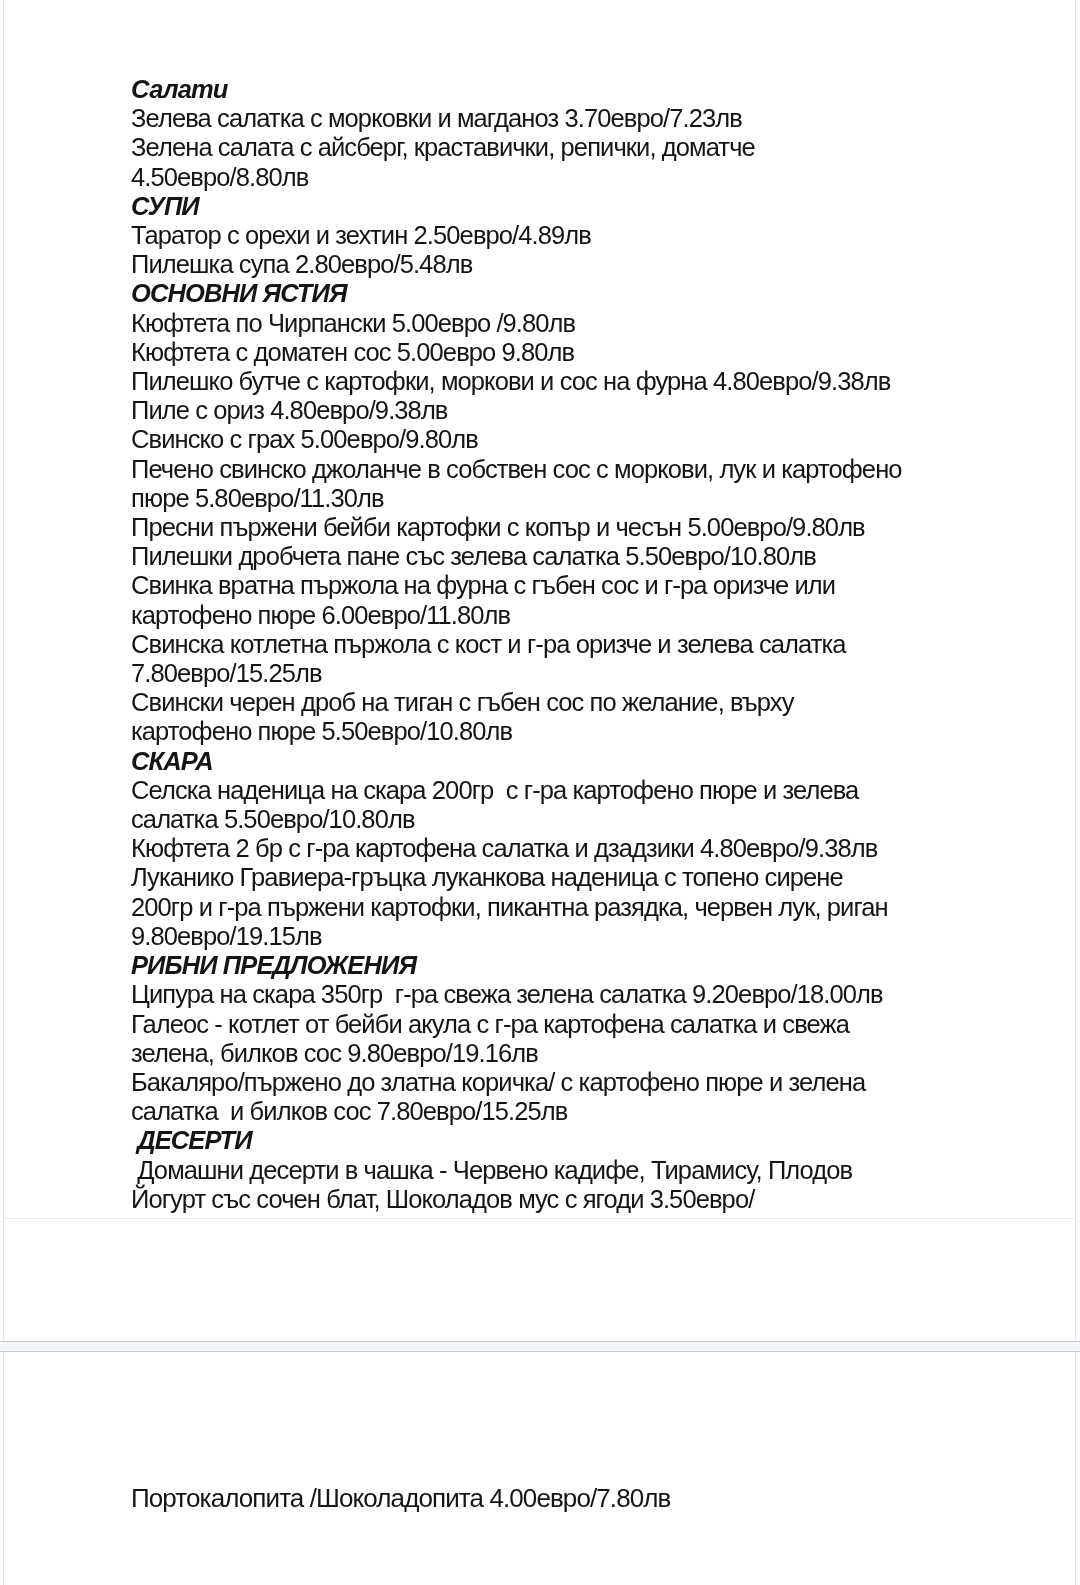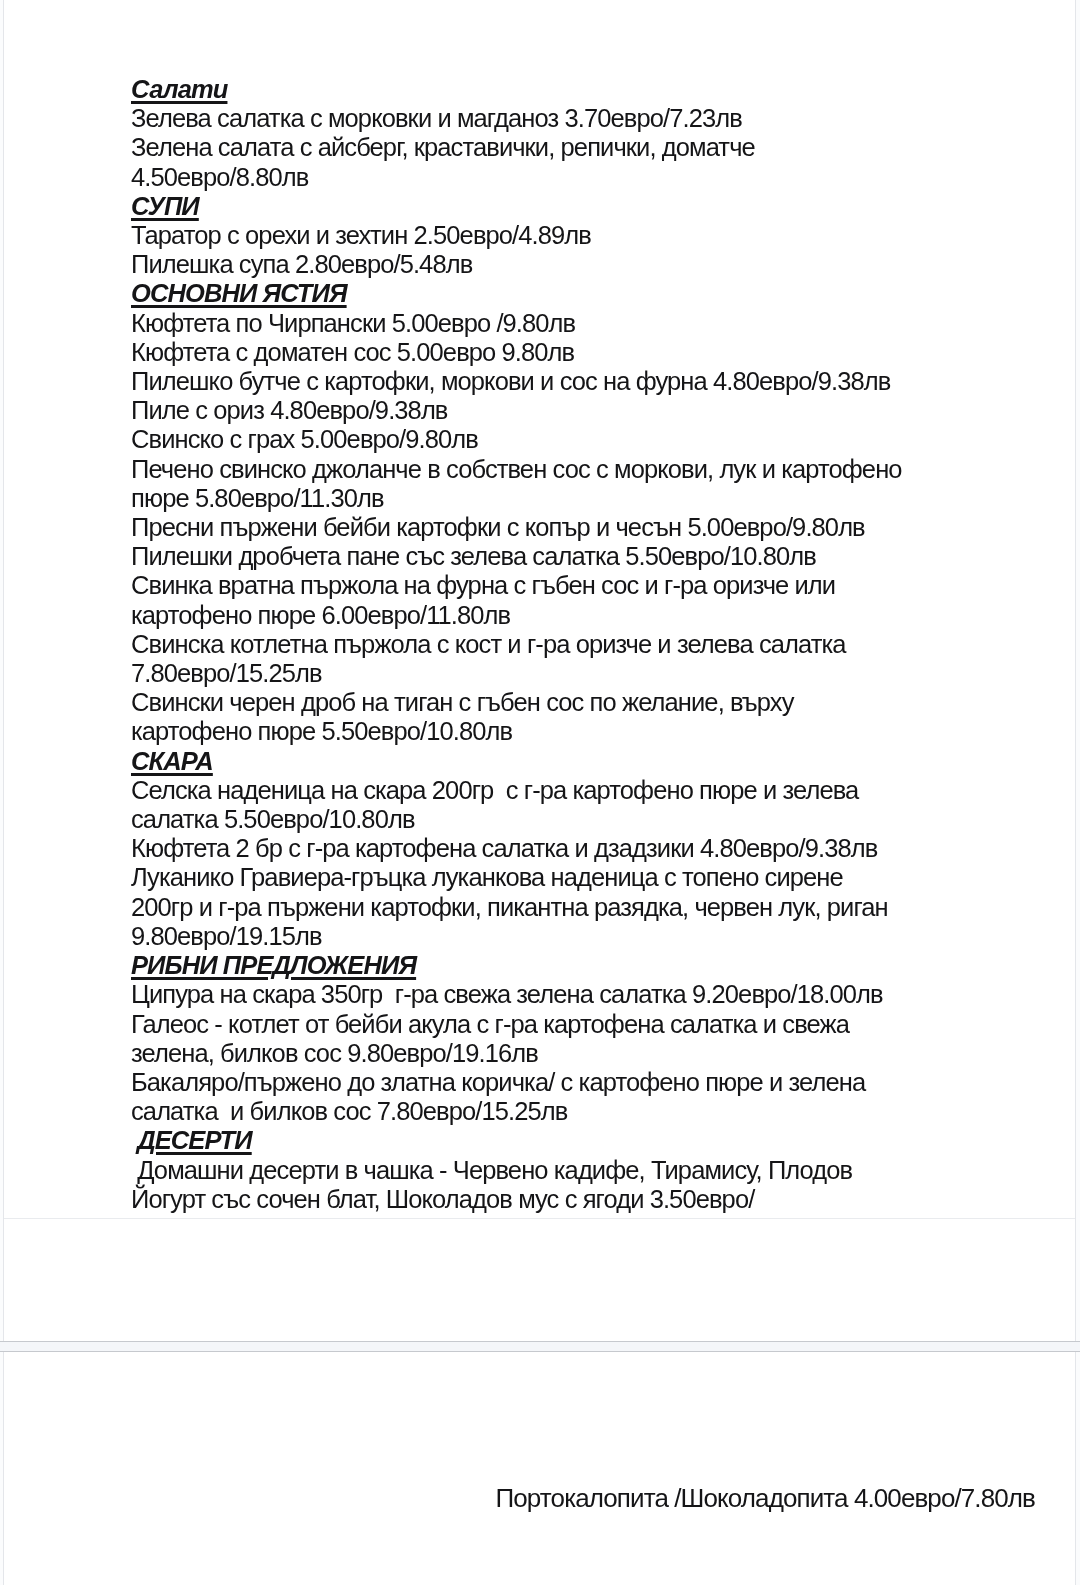--- a/index.html
+++ b/index.html
@@ -23,34 +23,33 @@
     box-sizing: border-box;
   }
   .card1 { height: 1341px; }
   .page-gap {
     height: 11px;
     box-sizing: border-box;
     background: #f4f6f9;
     border-top: 1px solid #c6c9ce;
     border-bottom: 1px solid #c6c9ce;
   }
-  .card2 { height: 233px; text-align: right; }
+  .card2 { height: 233px; }
   .menu {
     padding: 75px 55px 0 127px;
     font-size: 25.5px;
     line-height: 29.2px;
     letter-spacing: -0.9px;
     color: #151517;
     white-space: pre-wrap;
   }
   .menu-line { min-height: 29.2px; }
   .heading-text {
     font-weight: 700;
     font-style: italic;
-    text-decoration: underline;
     text-decoration-thickness: 3px;
     text-underline-offset: 3px;
   }
   .seam {
     position: absolute;
     left: 0;
     right: 0;
     top: 1218px;
     height: 1px;
     background: #e9ebee;

